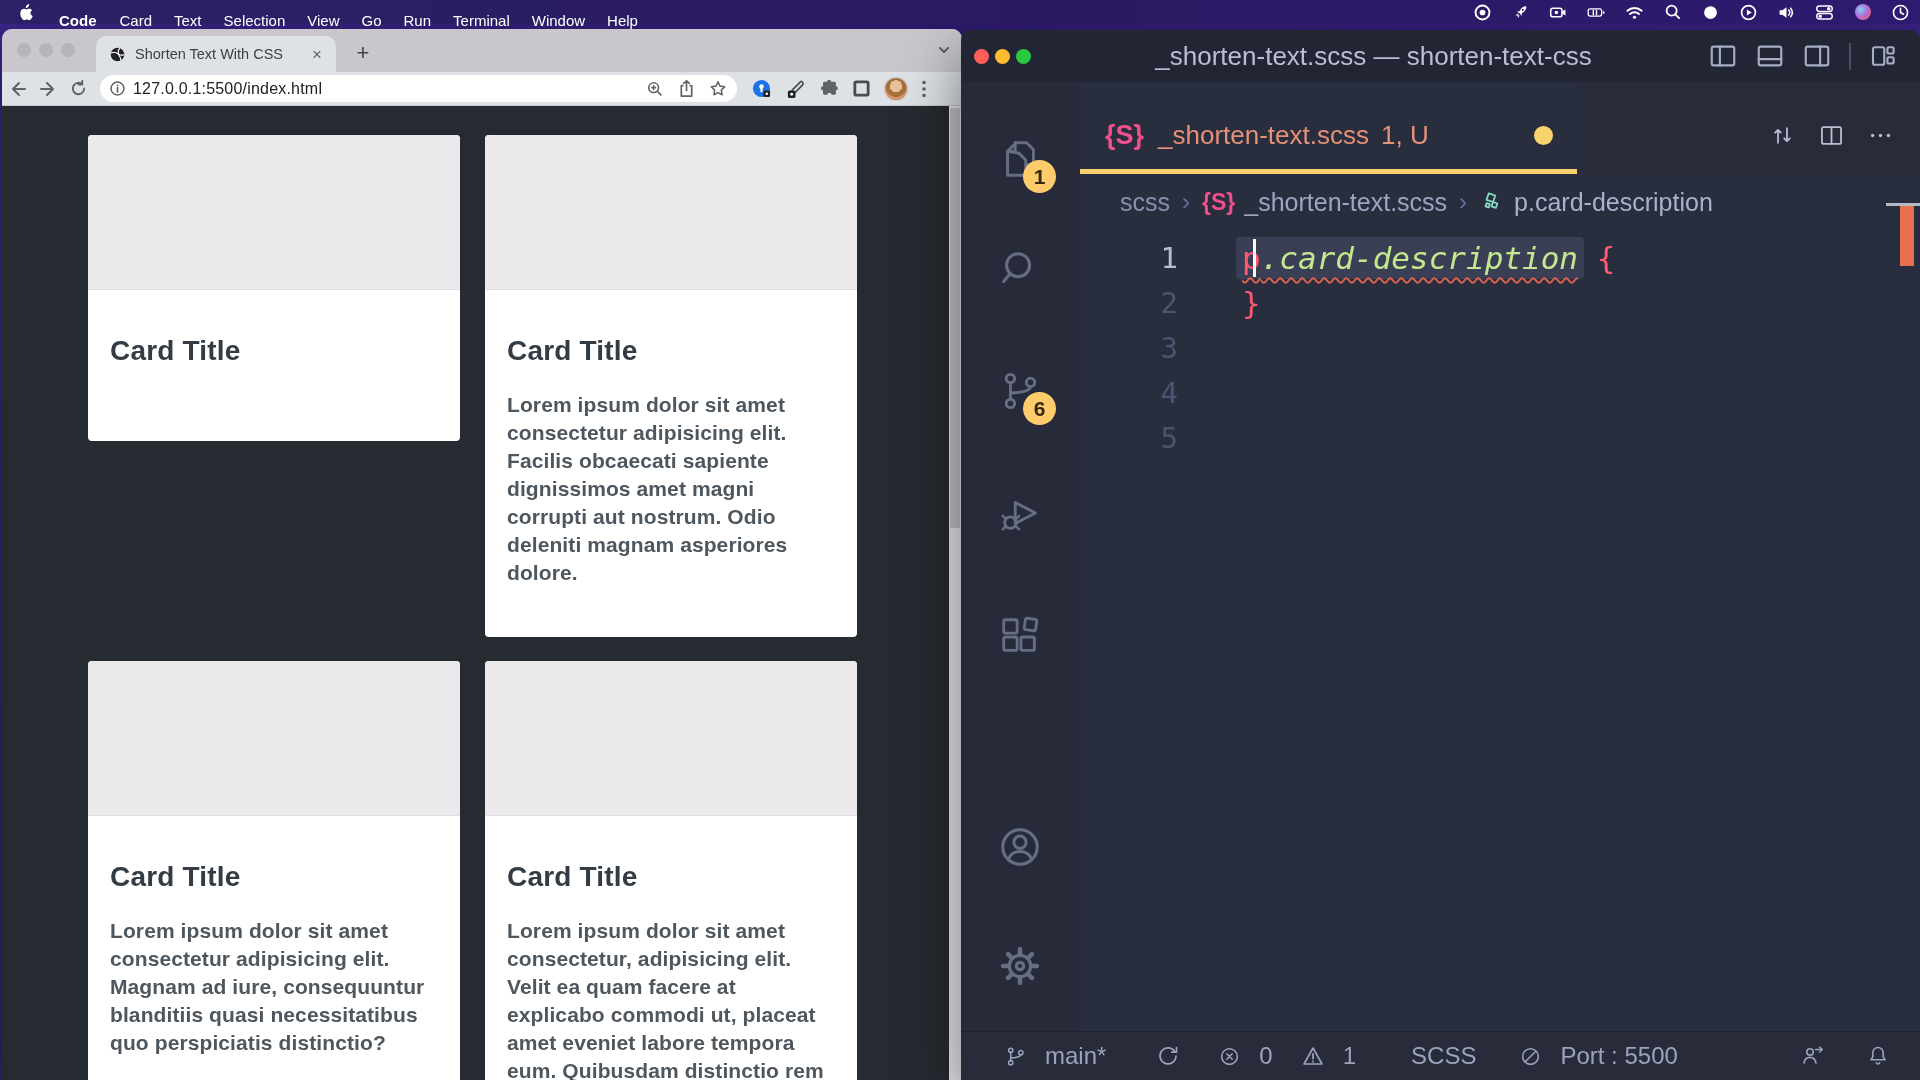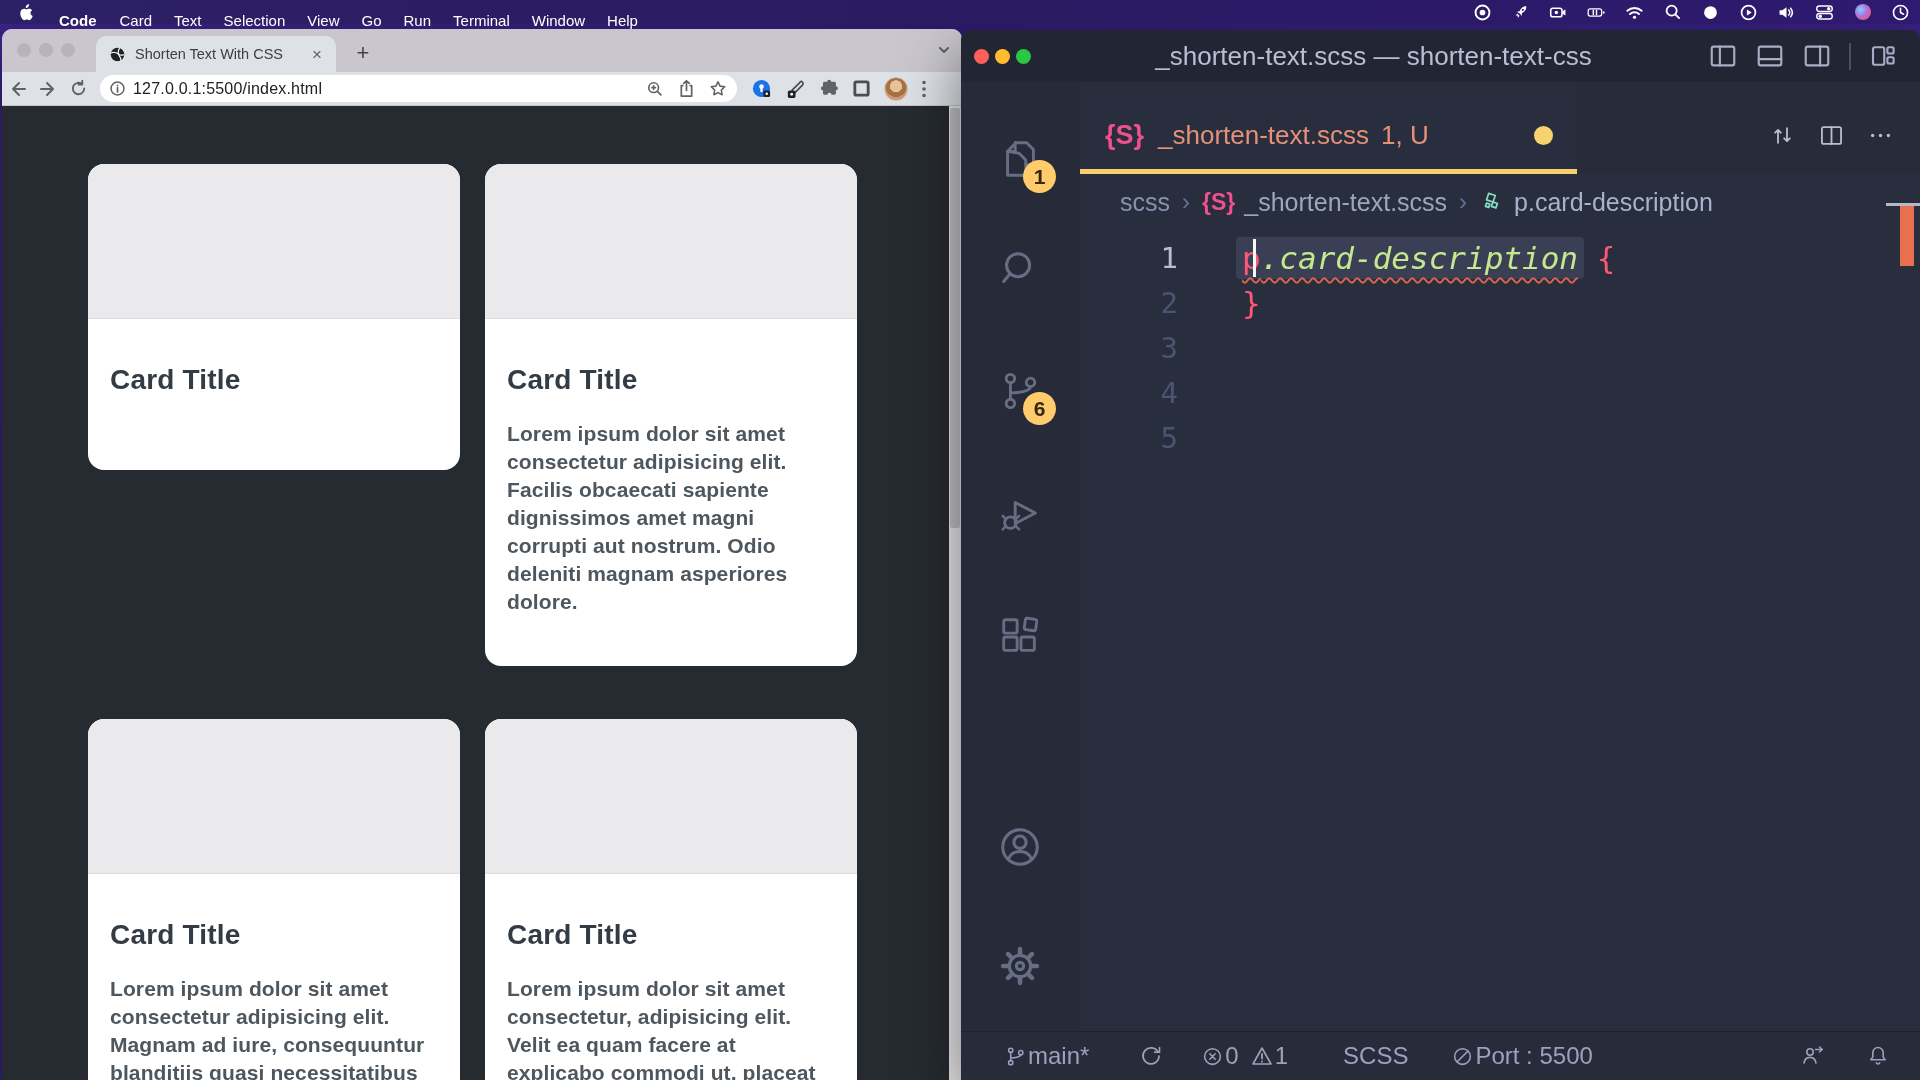--- a/index.html
+++ b/index.html
@@ -47,21 +47,21 @@
     padding:0 10px 0 9px; margin-left:4px; }
   .url-text { font-size:16px; color:#202124; margin-left:7px; flex:1; white-space:nowrap; overflow:hidden; letter-spacing:.2px;}
   .urlbar .right-icons { display:flex; align-items:center; gap:14px; }
   .ext-area { display:flex; align-items:center; gap:13px; margin-left:8px; }
   .avatar { width:24px; height:24px; border-radius:50%;
      background: radial-gradient(circle at 50% 38%, #e8c29a 0 34%, #a9713f 35% 60%, #d8956a 61% 100%);
      border:1px solid #c4c4c4; }
   .page { flex:1; position:relative; background:#262b31; overflow:hidden; }
   .cards { position:absolute; left:86px; top:29px; width:769px;
     display:grid; grid-template-columns:372px 372px; column-gap:25px; row-gap:24px; align-items:start; }
-  .card { background:#ffffff; border-radius:16px; overflow:hidden;margin-top:29px; }
+  .card { background:#ffffff; border-radius:4px; overflow:hidden; }
   .card-img { height:155px; background:#eaeaed; border-bottom:1px solid #dedee2; }
   .card-body { padding:45px 22px 50px 22px; }
   .card-body h2 { font-size:28px; font-weight:800; color:#333b44; letter-spacing:.2px; margin-bottom:24px; }
   .card-body p { font-size:21px; line-height:28px; font-weight:600; color:#4e565e; letter-spacing:.1px; }
   .pg-scrollbar { position:absolute; top:0; right:1px; width:12px; bottom:0; background:#e9e9eb; }
   .pg-thumb { position:absolute; top:2px; left:1px; width:10px; height:420px; background:#c3c3c7; border-radius:2px; }
 
   
   .vscode { left:961px; top:30px; width:959px; height:1050px; border-radius:10px 10px 0 0; overflow:hidden;
     display:flex; flex-direction:column; background:#292e3e; color:#9ca2bd; }
@@ -101,21 +101,21 @@
   .code-text { padding-left:47px; white-space:pre; }
   .tok-pink { color:#ff5874; }
   .tok-green { color:#c3e88d; font-style:italic; }
   .word-box { position:relative; background:#3a3f55; border-radius:4px; padding:3px 6px; margin:-3px -6px;
     text-decoration:underline; text-decoration-style:wavy; text-decoration-color:#e0634e; text-decoration-thickness:2px; text-underline-offset:8px; }
   .caret { position:absolute; left:17px; top:2px; width:3px; height:38px; background:#f7f8f2; }
   .ruler-shadow { position:absolute; top:121px; right:0; width:34px; height:3px; background:#b5b8c5; }
   .ruler-error { position:absolute; top:124px; right:6px; width:14px; height:60px; background:#e8704f; }
   .vs-statusbar { height:49px; background:#272b3a; border-top:1px solid #1e222e; display:flex; align-items:center;
     font-size:24px; color:#9ca2bd; padding:0 30px 0 43px; flex:none; }
-  .sb-group { display:flex; align-items:center; gap:1px; white-space:nowrap; }
+  .sb-group { display:flex; align-items:center; gap:18px; white-space:nowrap; }
   .sb-icon { display:flex; align-items:center; }
 
   .ico-stroke { stroke:currentColor; fill:none; stroke-width:1.7; stroke-linecap:round; stroke-linejoin:round; }
 </style>
 </head>
 <body>
 
 <div class="menubar">
   <span class="apple">
     <svg width="15" height="17" viewBox="0 0 17 20">

